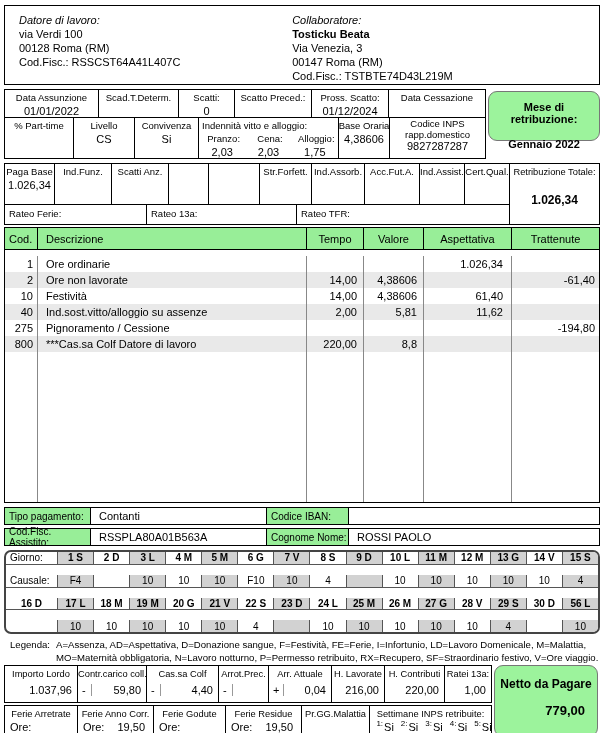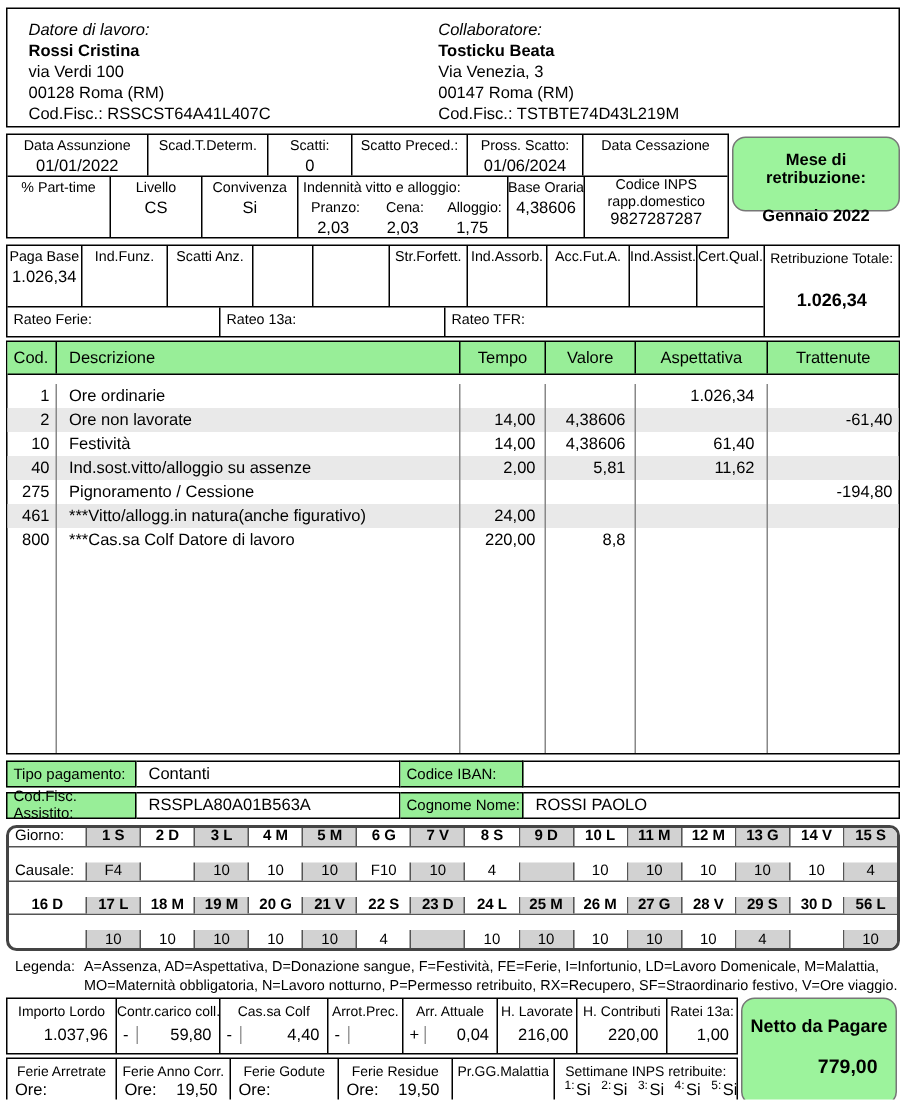--- a/index.html
+++ b/index.html
@@ -125,21 +125,20 @@
   .nettobox .nv { text-align:right; font-size:13px; margin-top:12px; padding-right:12px; }
 </style>
 </head>
 <body>
 
 <div class="sheet">
 
   <div class="sec parties">
     <div class="party left">
       <div class="lab">Datore di lavoro:</div>
-      <div class="nm">Rossi Cristina</div>
       <div>via Verdi 100</div>
       <div>00128 Roma (RM)</div>
       <div>Cod.Fisc.: RSSCST64A41L407C</div>
     </div>
     <div class="party right">
       <div class="lab">Collaboratore:</div>
       <div class="nm">Tosticku Beata</div>
       <div>Via Venezia, 3</div>
       <div>00147 Roma (RM)</div>
       <div>Cod.Fisc.: TSTBTE74D43L219M</div>
@@ -162,21 +161,21 @@
         <div class="fcell" style="width:56px">
           <div class="lbl">Scatti:</div>
           <div class="val">0</div>
         </div>
         <div class="fcell" style="width:77px">
           <div class="lbl">Scatto Preced.:</div>
           <div class="val"></div>
         </div>
         <div class="fcell" style="width:77px">
           <div class="lbl">Pross. Scatto:</div>
-          <div class="val">01/06/2024</div>
+          <div class="val">01/12/2024</div>
         </div>
         <div class="fcell" style="flex:1">
           <div class="lbl">Data Cessazione</div>
           <div class="val"></div>
         </div>
       </div>
       <div class="r2">
         <div class="fcell" style="width:69px">
           <div class="lbl">% Part-time</div>
           <div class="val"></div>
@@ -318,28 +317,20 @@
         <div class="tc w-comp">11,62</div>
         <div class="tc w-trat"></div>
       </div>
       <div class="t-row">
         <div class="tc w-cod">275</div>
         <div class="tc w-desc">Pignoramento / Cessione</div>
         <div class="tc w-tempo"></div>
         <div class="tc w-val"></div>
         <div class="tc w-comp"></div>
         <div class="tc w-trat">-194,80</div>
-      </div>
-      <div class="t-row">
-        <div class="tc w-cod">461</div>
-        <div class="tc w-desc">***Vitto/allogg.in natura(anche figurativo)</div>
-        <div class="tc w-tempo">24,00</div>
-        <div class="tc w-val"></div>
-        <div class="tc w-comp"></div>
-        <div class="tc w-trat"></div>
       </div>
       <div class="t-row">
         <div class="tc w-cod">800</div>
         <div class="tc w-desc">***Cas.sa Colf Datore di lavoro</div>
         <div class="tc w-tempo">220,00</div>
         <div class="tc w-val">8,8</div>
         <div class="tc w-comp"></div>
         <div class="tc w-trat"></div>
       </div>
       <div class="t-fill">

